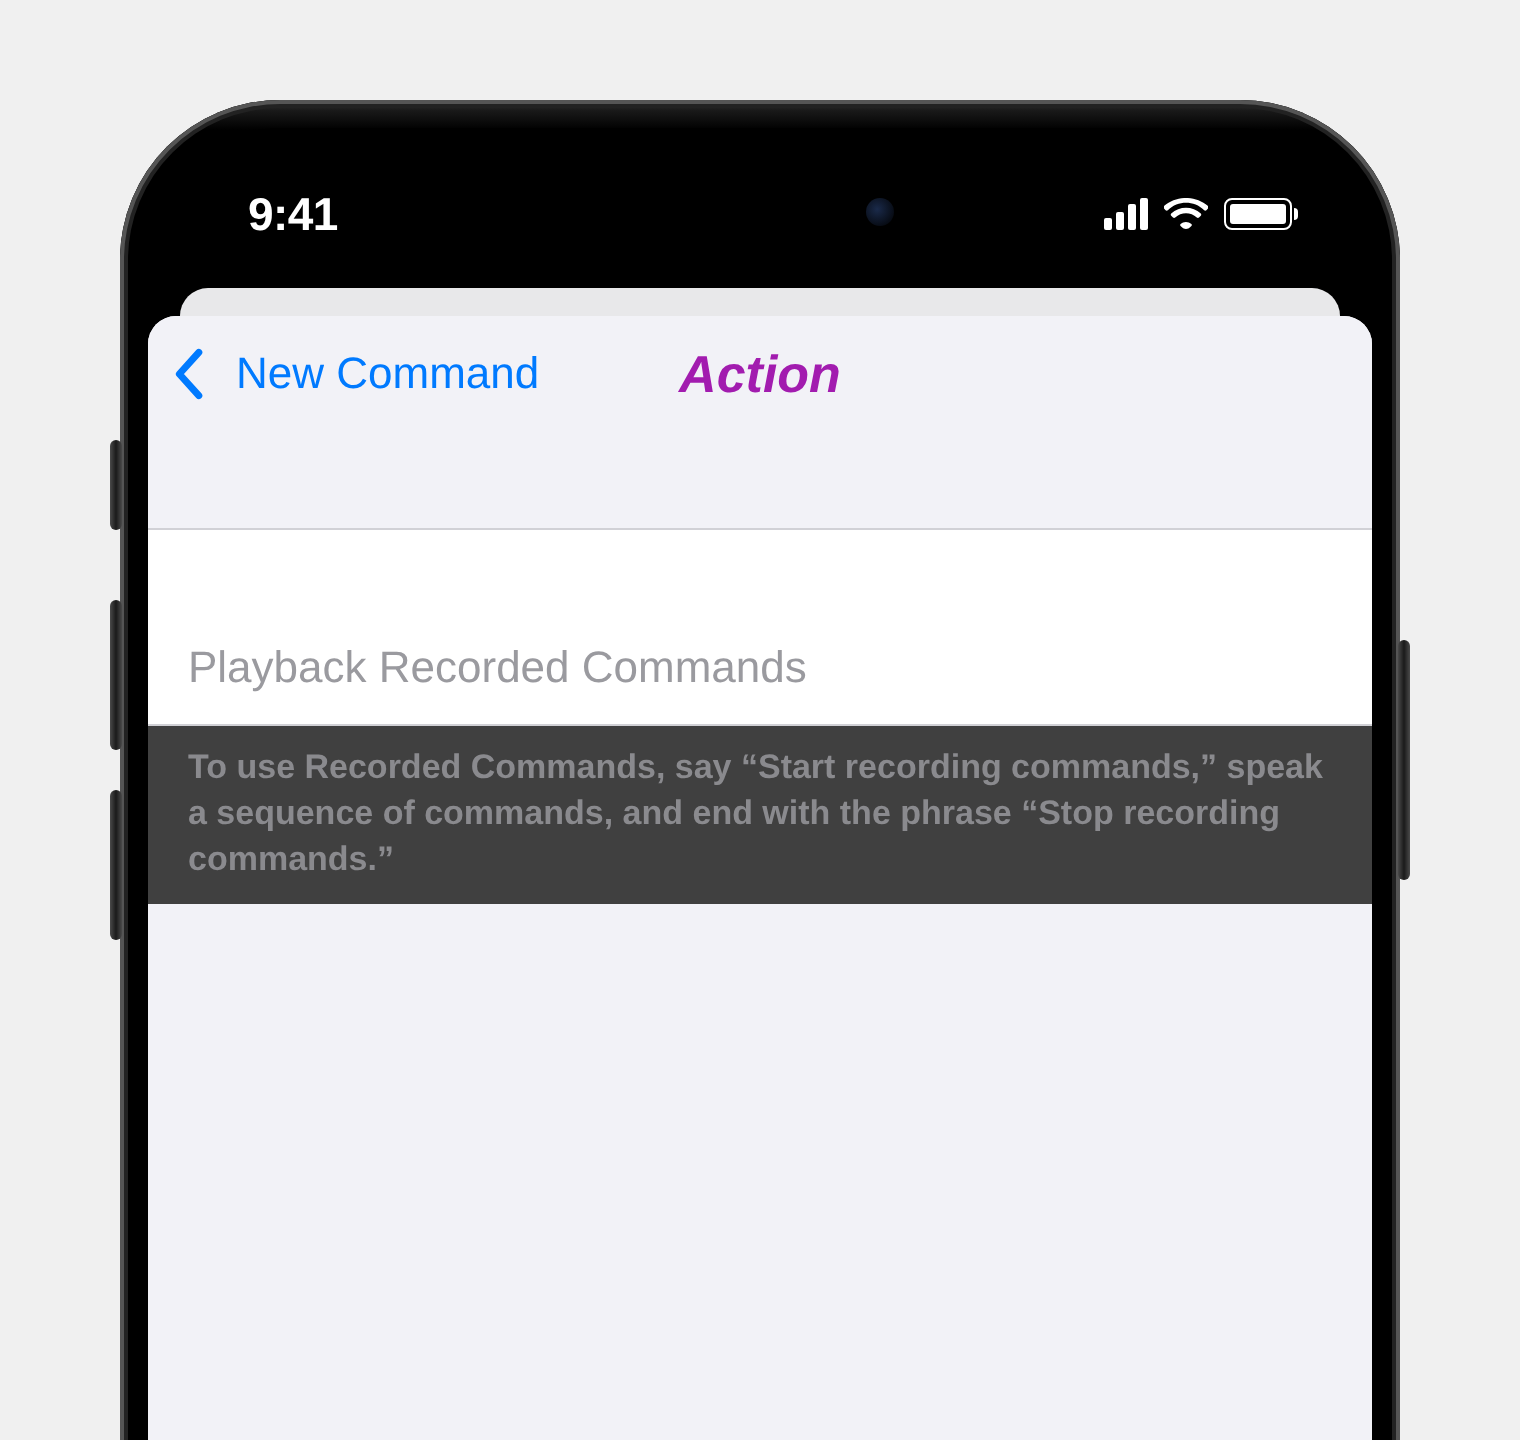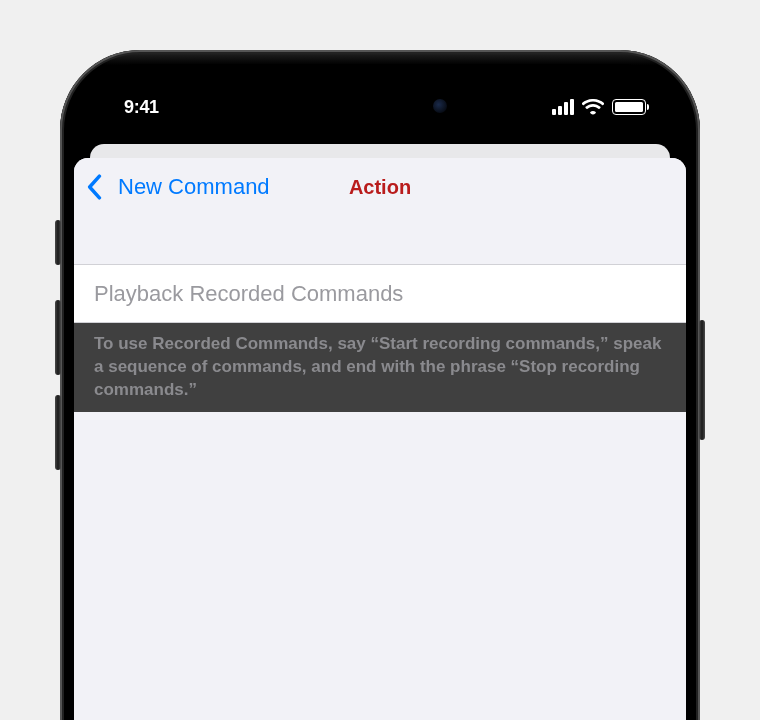--- a/index.html
+++ b/index.html
@@ -75,21 +75,21 @@
       right: 0;
       height: 68px;
       display: flex;
       justify-content: space-between;
       align-items: center;
       padding: 18px 40px 0 50px;
       z-index: 50;
       color: #fff;
     }
     .status-time {
-      font-size: 18px;
+      font-size: 23px;
       font-weight: 600;
       letter-spacing: -0.3px;
     }
     .status-icons {
       display: flex;
       align-items: center;
       gap: 8px;
     }
     .cellular-icon {
       display: flex;
@@ -172,23 +172,24 @@
       font-size: 22px;
       padding-left: 12px;
       gap: 16px;
       cursor: pointer;
     }
     .back-chevron svg { display: block; }
     .nav-title {
       position: absolute;
       left: 50%;
       transform: translateX(-50%);
-      font-size: 20px;
+      font-size: 26px;
       font-weight: 600;
-      color: #b91c1c;
+      color: #a21caf;
+      font-style: italic;
     }
     .section-gap {
       height: 48px;
       background: #f2f2f7;
     }
     .list-group {
       background: #fff;
       border-top: 0.5px solid #d1d1d6;
     }
     .list-row {
@@ -203,20 +204,21 @@
       cursor: pointer;
     }
     .list-row .row-label {
       flex: 1;
     }
     .list-row.disabled .row-label {
       color: #9a9a9f;
     }
     .list-row.disabled {
       cursor: default;
+      margin-top: 40px;
     }
     .list-group .list-row:not(:last-child) {
        border-bottom: none;
        position: relative;
     }
     .list-group .list-row:not(:last-child)::after {
       content:'';
       position:absolute;
       left:20px; right:0; bottom:0;
       height:0.5px; background:#d1d1d6;

